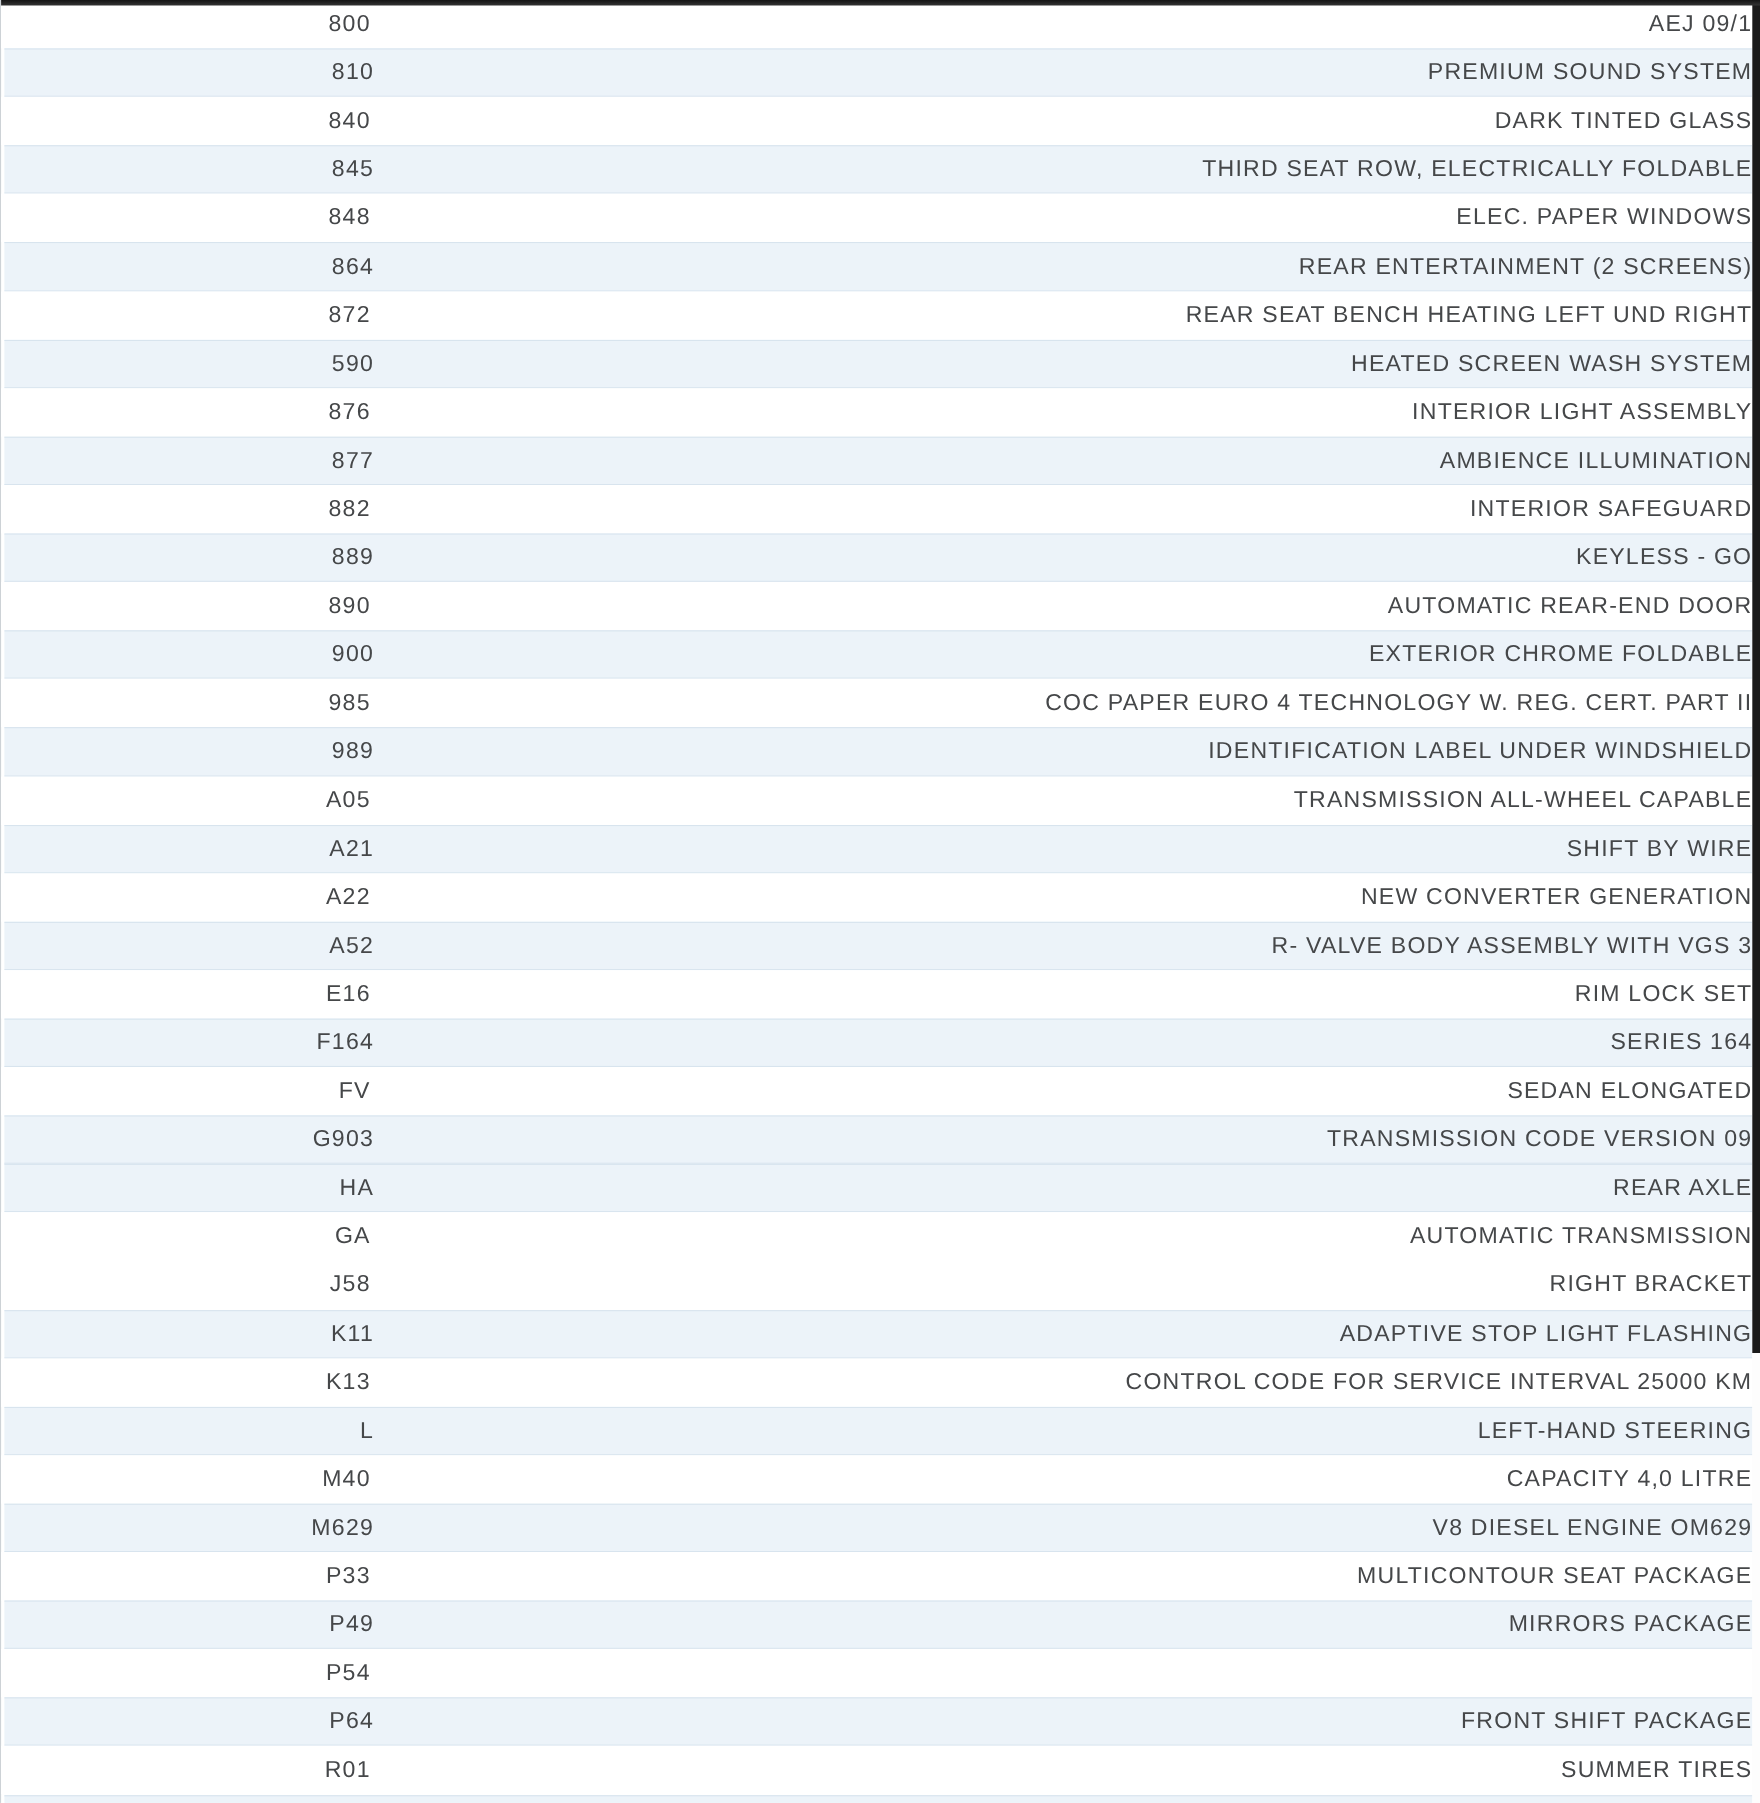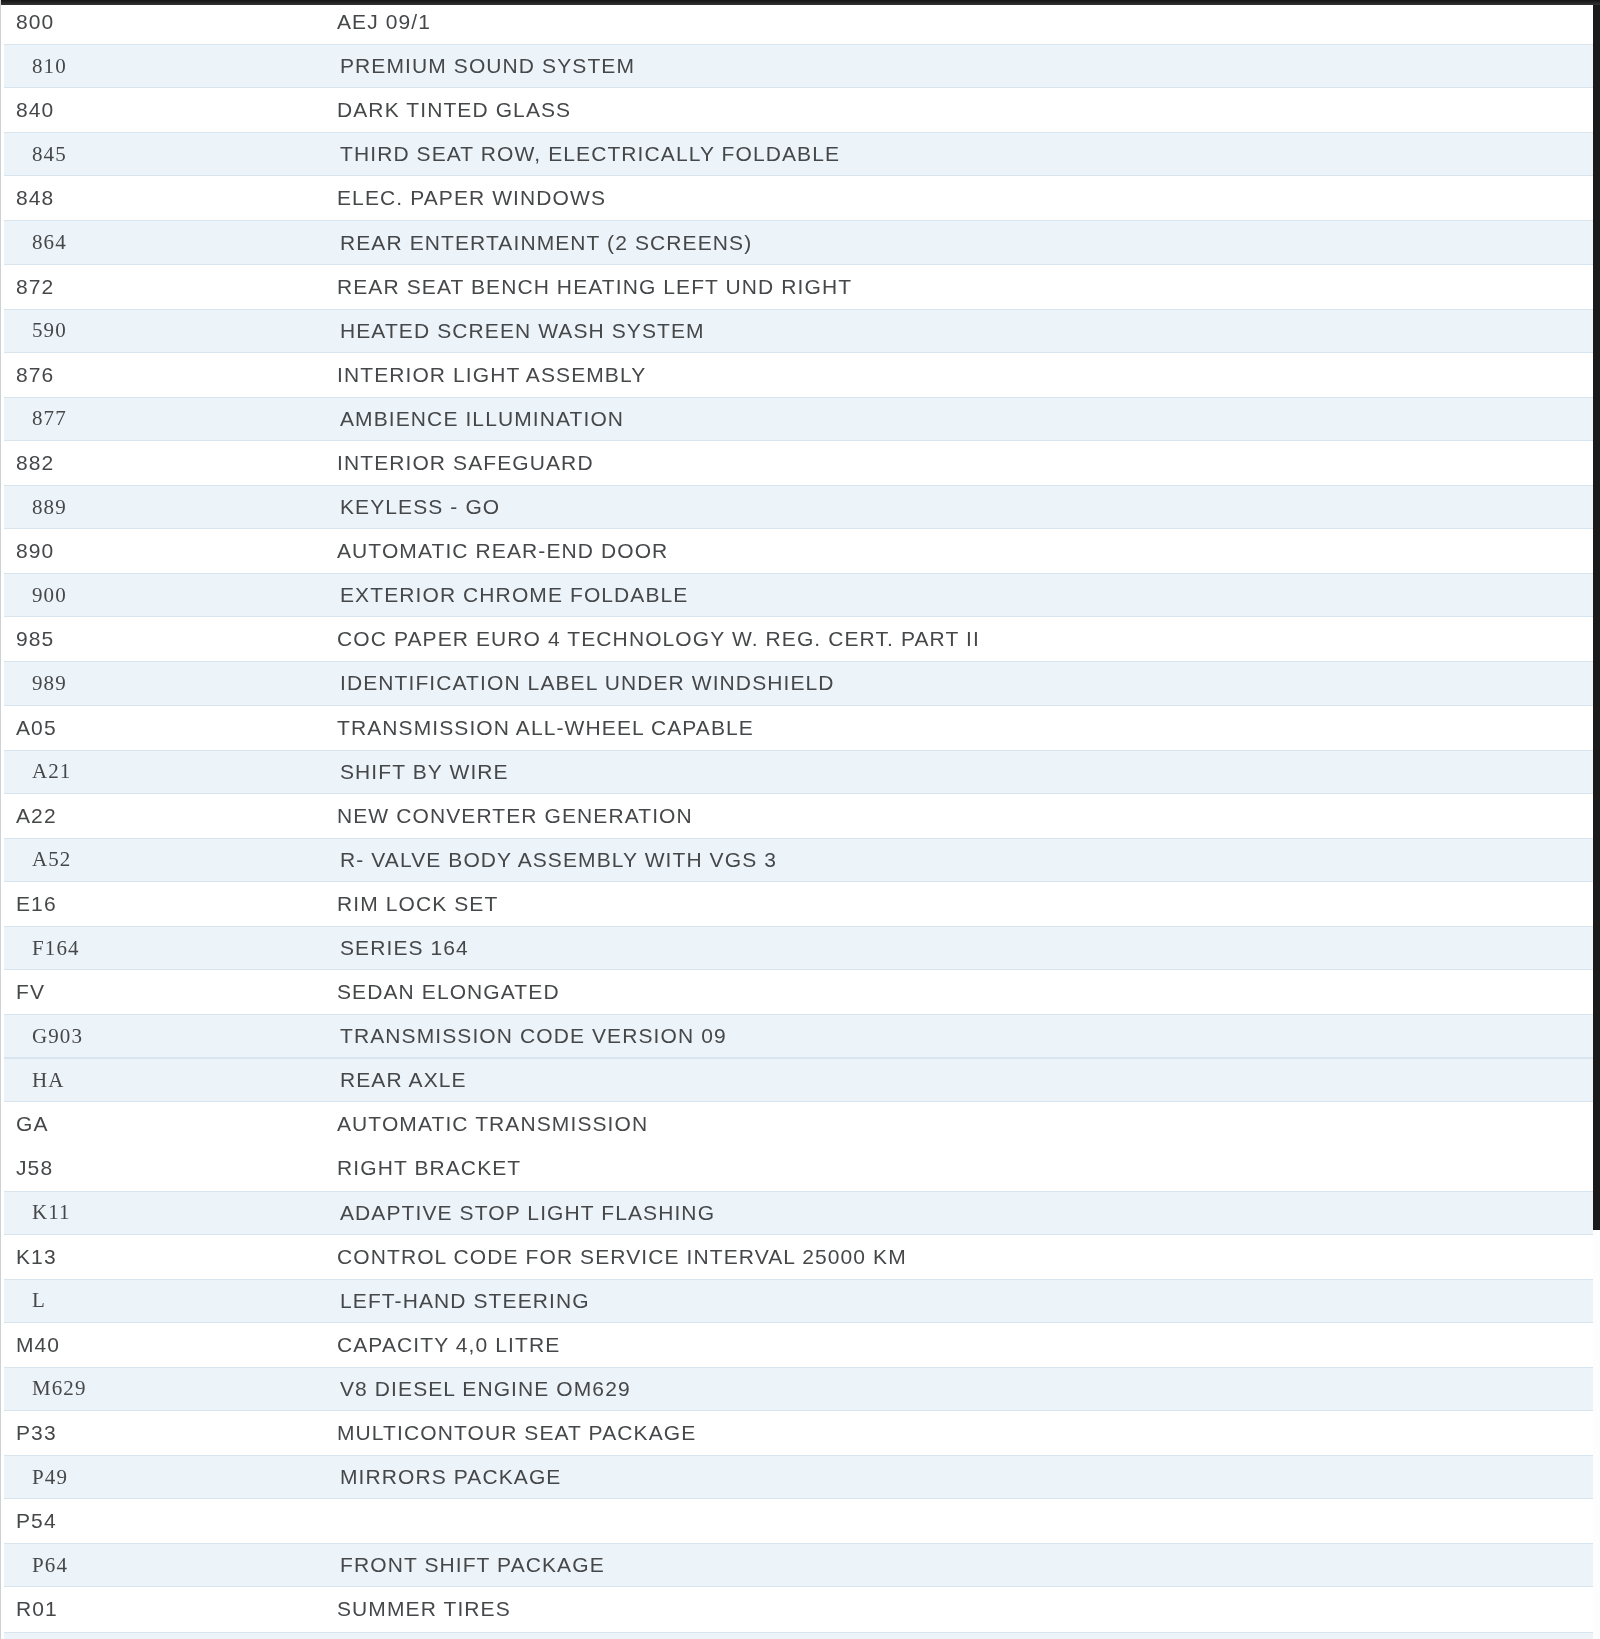--- a/index.html
+++ b/index.html
@@ -9,20 +9,21 @@
   }
   .screen {
     position: relative;
     width: 1600px;
     height: 1639px;
     overflow: hidden;
     background: #ffffff;
     border-left: 1px solid #cdd2d6;
     box-sizing: border-box;
     font-family: "Liberation Sans", "DejaVu Sans", sans-serif;
+    text-align: right;
   }
   .top-edge {
     position: absolute;
     top: 0; left: 0;
     width: 100%;
     height: 5px;
     background: linear-gradient(#141414, #333333);
     z-index: 5;
   }
   .table {
@@ -42,21 +43,21 @@
     letter-spacing: 1.1px;
     color: #454749;
     white-space: nowrap;
   }
   .row.alt {
     background: #ecf3f9;
     border-top: 1px solid #d8e4ee;
     border-bottom: 1px solid #d8e4ee;
     margin-left: 3px;
   }
-  .row.alt .cell.code { padding-left: 28px; font-family: Liberation Serif, serif; }
+  .row.alt .cell.code { padding-left: 28px; }
   .cell.code {
     width: 336px;
     padding-left: 15px;
     box-sizing: border-box;
     flex: none;
     overflow: hidden;
   }
   .cell.desc {
     flex: 1;
     overflow: hidden;

